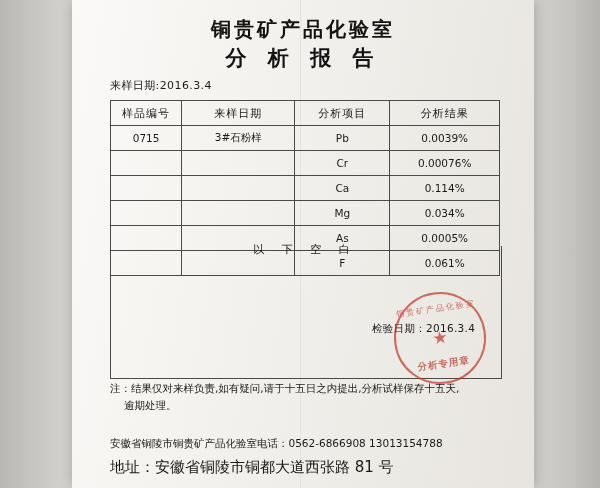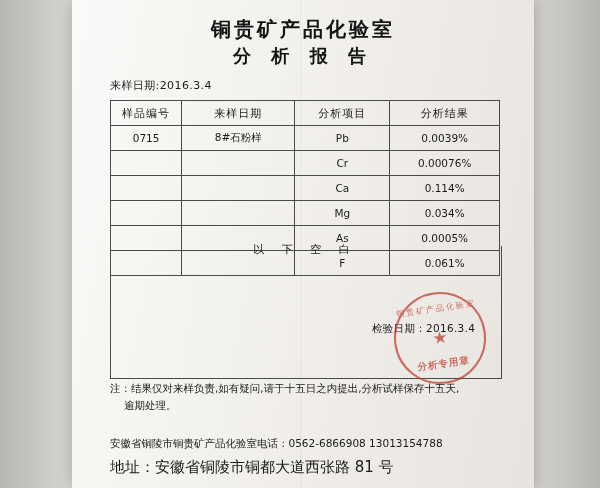--- a/index.html
+++ b/index.html
@@ -57,21 +57,21 @@
     letter-spacing: 3px;
     color: #141414;
   }
   .title2 {
     position: absolute;
     top: 44px;
     left: 0;
     width: 462px;
     text-align: center;
     font-weight: bold;
-    font-size: 18px;
+    font-size: 21px;
     letter-spacing: 7px;
     color: #141414;
   }
 
   .hdr-row {
     position: absolute;
     top: 78px;
     left: 38px;
     width: 390px;
     font-size: 11px;
@@ -261,21 +261,21 @@
           <tr>
             <th class="col-no">样品编号</th>
             <th class="col-name">来样日期</th>
             <th class="col-item">分析项目</th>
             <th class="col-res">分析结果</th>
           </tr>
         </thead>
         <tbody>
           <tr>
             <td class="no-cell">0715</td>
-            <td class="name-cell">8#石粉样</td>
+            <td class="name-cell">3#石粉样</td>
             <td class="item-cell">Pb</td>
             <td class="res-cell">0.0039%</td>
           </tr>
           <tr>
             <td class="no-cell"></td>
             <td class="name-cell"></td>
             <td class="item-cell">Cr</td>
             <td class="res-cell">0.00076%</td>
           </tr>
           <tr>

